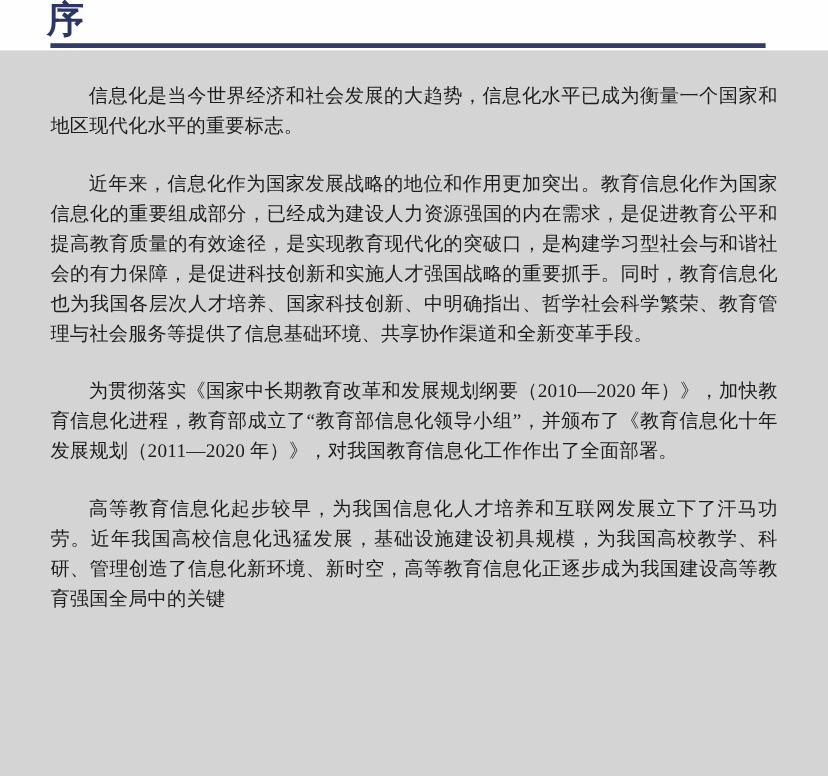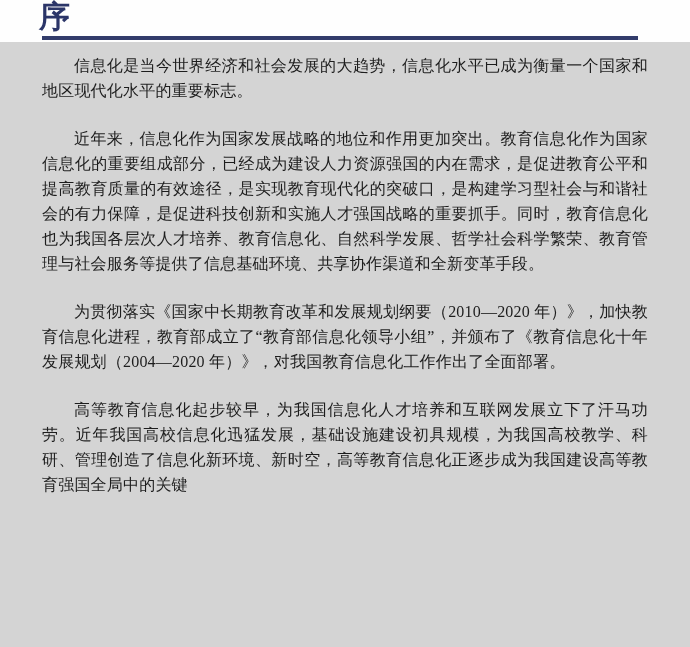--- a/index.html
+++ b/index.html
@@ -37,21 +37,21 @@
     height: 4px;
     background: #323c6b;
   }
   .content-area {
     position: absolute;
     top: 42px;
     left: 0;
     right: 0;
     bottom: 0;
     background: #d4d4d4;
-    padding: 11px 42px 0 42px;
+    padding: 26px 42px 0 42px;
     box-sizing: border-box;
     color: #1d1d1d;
     font-family: Liberation Serif, serif;
   }
   .content-area p {
     margin: 0 0 23px 0;
     font-size: 16px;
     line-height: 25px;
     text-indent: 2em;
     text-align: justify;
@@ -65,16 +65,16 @@
 </head>
 <body>
 
 <div class="page-header">
   <div class="preface-title">序</div>
   <div class="title-rule"></div>
 </div>
 
 <div class="content-area">
   <p>信息化是当今世界经济和社会发展的大趋势，信息化水平已成为衡量一个国家和地区现代化水平的重要标志。</p>
-  <p>近年来，信息化作为国家发展战略的地位和作用更加突出。教育信息化作为国家信息化的重要组成部分，已经成为建设人力资源强国的内在需求，是促进教育公平和提高教育质量的有效途径，是实现教育现代化的突破口，是构建学习型社会与和谐社会的有力保障，是促进科技创新和实施人才强国战略的重要抓手。同时，教育信息化也为我国各层次人才培养、教育信息化、自然科学发展、哲学社会科学繁荣、教育管理与社会服务等提供了信息基础环境、共享协作渠道和全新变革手段。</p>
-  <p>为贯彻落实《国家中长期教育改革和发展规划纲要（2010—2020 年）》，加快教育信息化进程，教育部成立了“教育部信息化领导小组”，并颁布了《教育信息化十年发展规划（2004—2020 年）》，对我国教育信息化工作作出了全面部署。</p>
+  <p>近年来，信息化作为国家发展战略的地位和作用更加突出。教育信息化作为国家信息化的重要组成部分，已经成为建设人力资源强国的内在需求，是促进教育公平和提高教育质量的有效途径，是实现教育现代化的突破口，是构建学习型社会与和谐社会的有力保障，是促进科技创新和实施人才强国战略的重要抓手。同时，教育信息化也为我国各层次人才培养、国家科技创新、中明确指出、哲学社会科学繁荣、教育管理与社会服务等提供了信息基础环境、共享协作渠道和全新变革手段。</p>
+  <p>为贯彻落实《国家中长期教育改革和发展规划纲要（2010—2020 年）》，加快教育信息化进程，教育部成立了“教育部信息化领导小组”，并颁布了《教育信息化十年发展规划（2011—2020 年）》，对我国教育信息化工作作出了全面部署。</p>
   <p>高等教育信息化起步较早，为我国信息化人才培养和互联网发展立下了汗马功劳。近年我国高校信息化迅猛发展，基础设施建设初具规模，为我国高校教学、科研、管理创造了信息化新环境、新时空，高等教育信息化正逐步成为我国建设高等教育强国全局中的关键</p>
 </div>
 
 </body></html>

